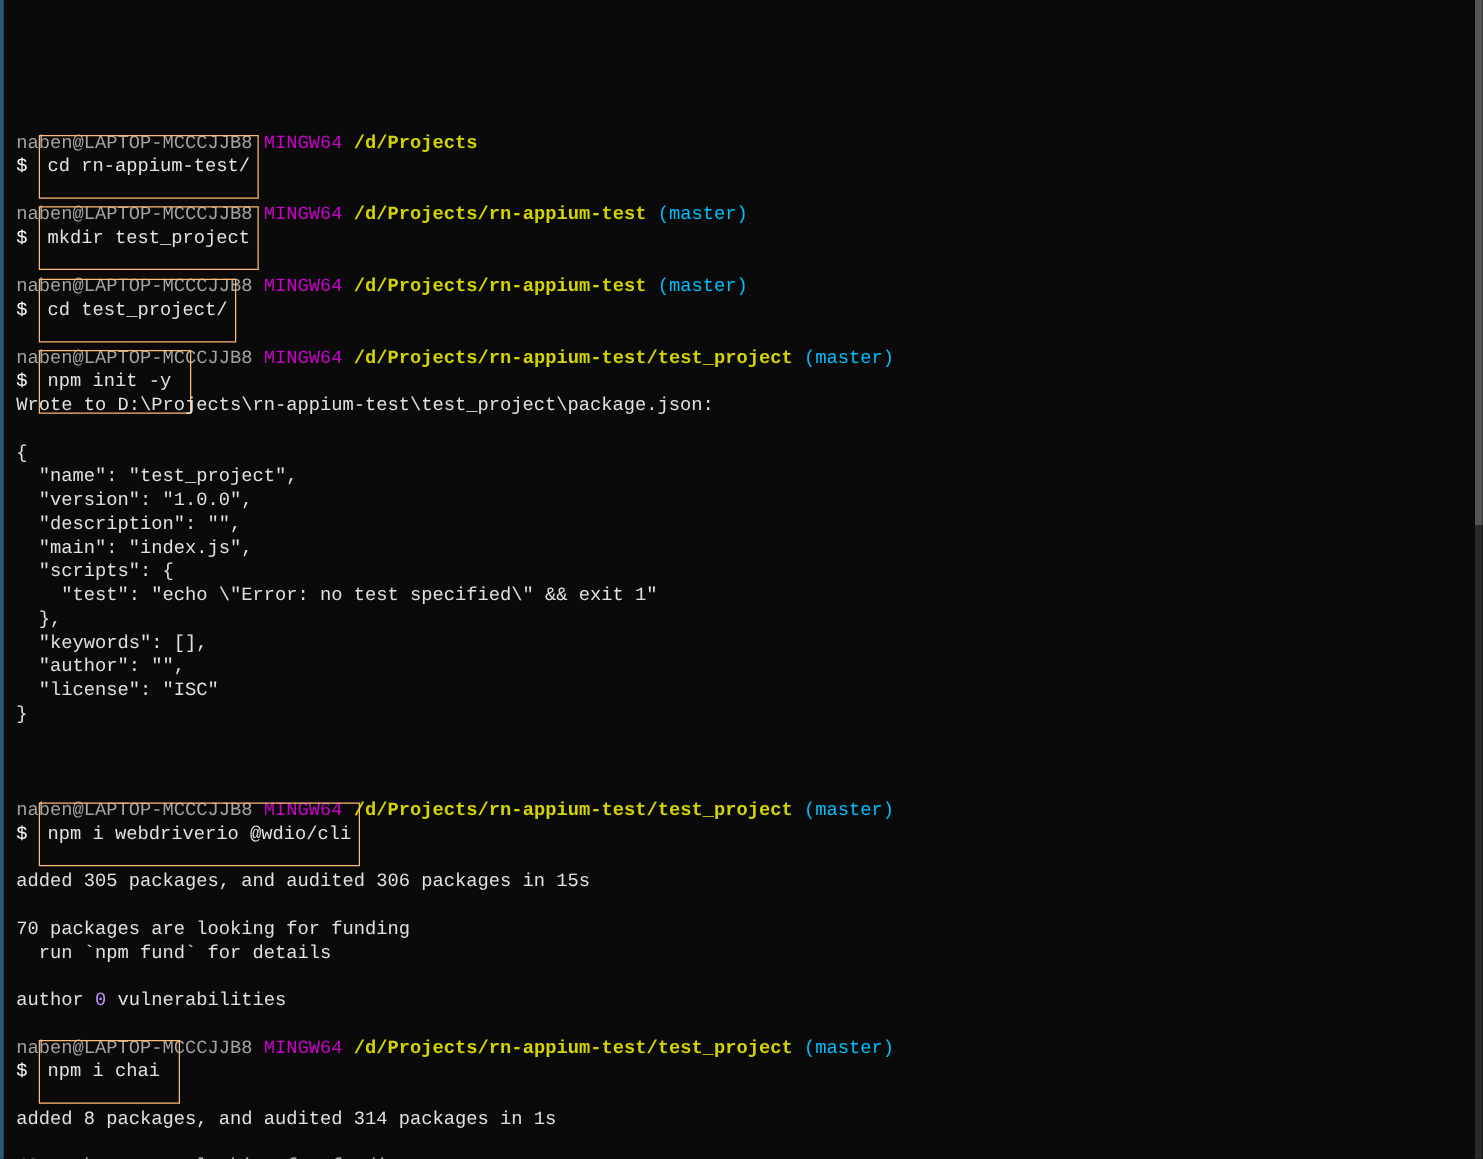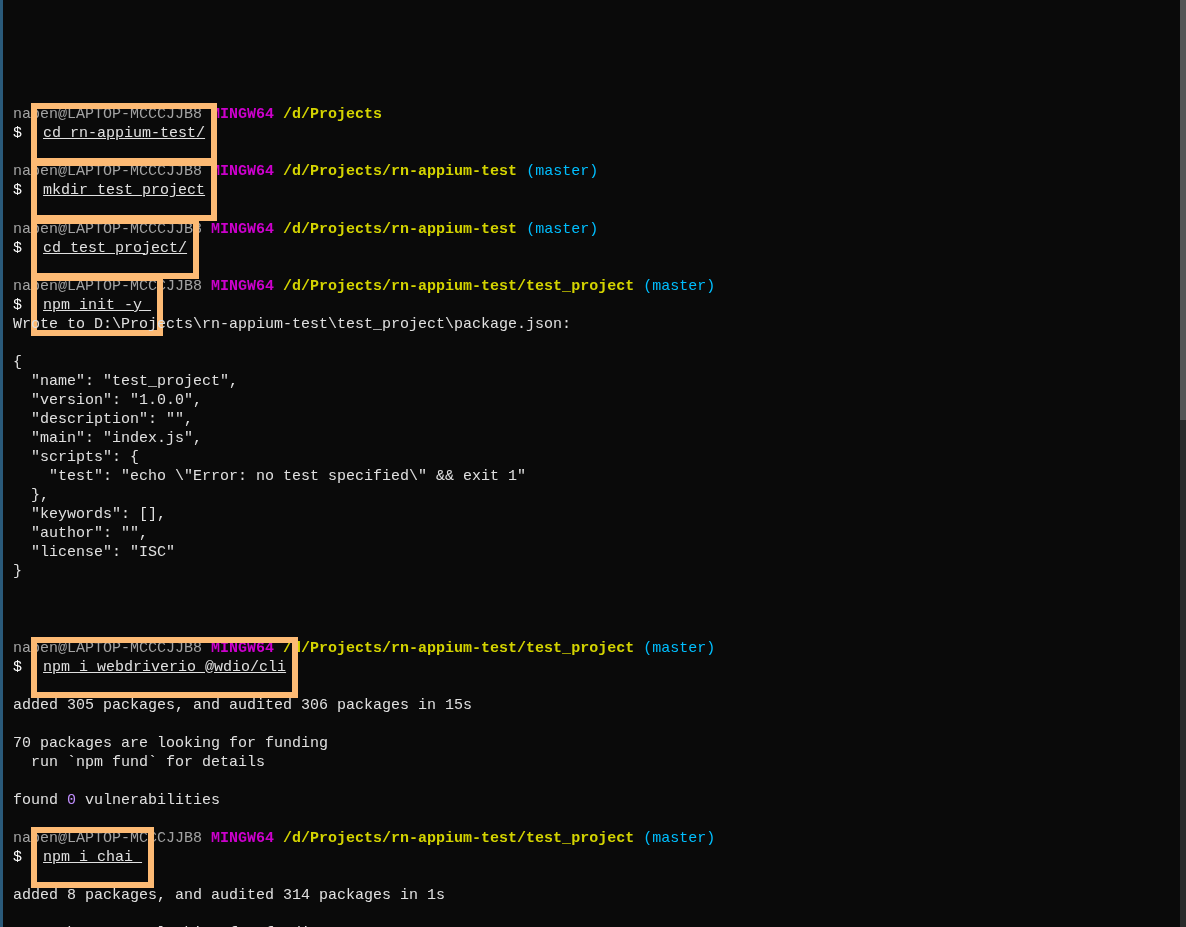--- a/index.html
+++ b/index.html
@@ -11,30 +11,29 @@
     font-size: 15px;
     line-height: 1.27;
     white-space: pre;
     width: 1186px;
     height: 927px;
     box-sizing: border-box;
     overflow: hidden;
     border-left: 3px solid #2a5a7a;
   }
   .user   { color: #a3a3a3; }
-  .host   { color: #cc00cc; font-weight: bold; }
+  .host   { color: #cc00cc; }
   .path   { color: #d4d400; font-weight: bold; }
   .paren  { color: #00bfff; }
   .branch { color: #00bfff; }
   .dollar { color: #ffffff; }
   .cmdbox {
-    border: 6px solid #fdba74;
+    border: 1px solid #fdba74;
     padding: 16px 6px;
     display: inline;
-    text-decoration: underline;
   }
   .out    { color: #e0e0e0; }
   .zero   { color: #c28fff; }
   .scrollbar {
     position: absolute;
     right: 0;
     top: 0;
     width: 6px;
     height: 927px;
     background: #2a2a2a;
@@ -83,21 +82,21 @@
 
 
 <span class="user">naben@LAPTOP-MCCCJJB8</span> <span class="host">MINGW64</span> <span class="path">/d/Projects/rn-appium-test/test_project</span> <span class="paren">(</span><span class="branch">master</span><span class="paren">)</span>
 <span class="dollar">$</span> <span class="cmdbox">npm i webdriverio @wdio/cli</span>
 
 <span class="out">added 305 packages, and audited 306 packages in 15s</span>
 
 <span class="out">70 packages are looking for funding
   run `npm fund` for details</span>
 
-<span class="out">found </span><span class="zero">0</span><span class="out"> vulnerabilities</span>
+<span class="out">author </span><span class="zero">0</span><span class="out"> vulnerabilities</span>
 
 <span class="user">naben@LAPTOP-MCCCJJB8</span> <span class="host">MINGW64</span> <span class="path">/d/Projects/rn-appium-test/test_project</span> <span class="paren">(</span><span class="branch">master</span><span class="paren">)</span>
 <span class="dollar">$</span> <span class="cmdbox">npm i chai </span>
 
 <span class="out">added 8 packages, and audited 314 packages in 1s</span>
 
 <span class="out">40 packages are looking for funding
   run `npm fund` for details</span>
 
 

